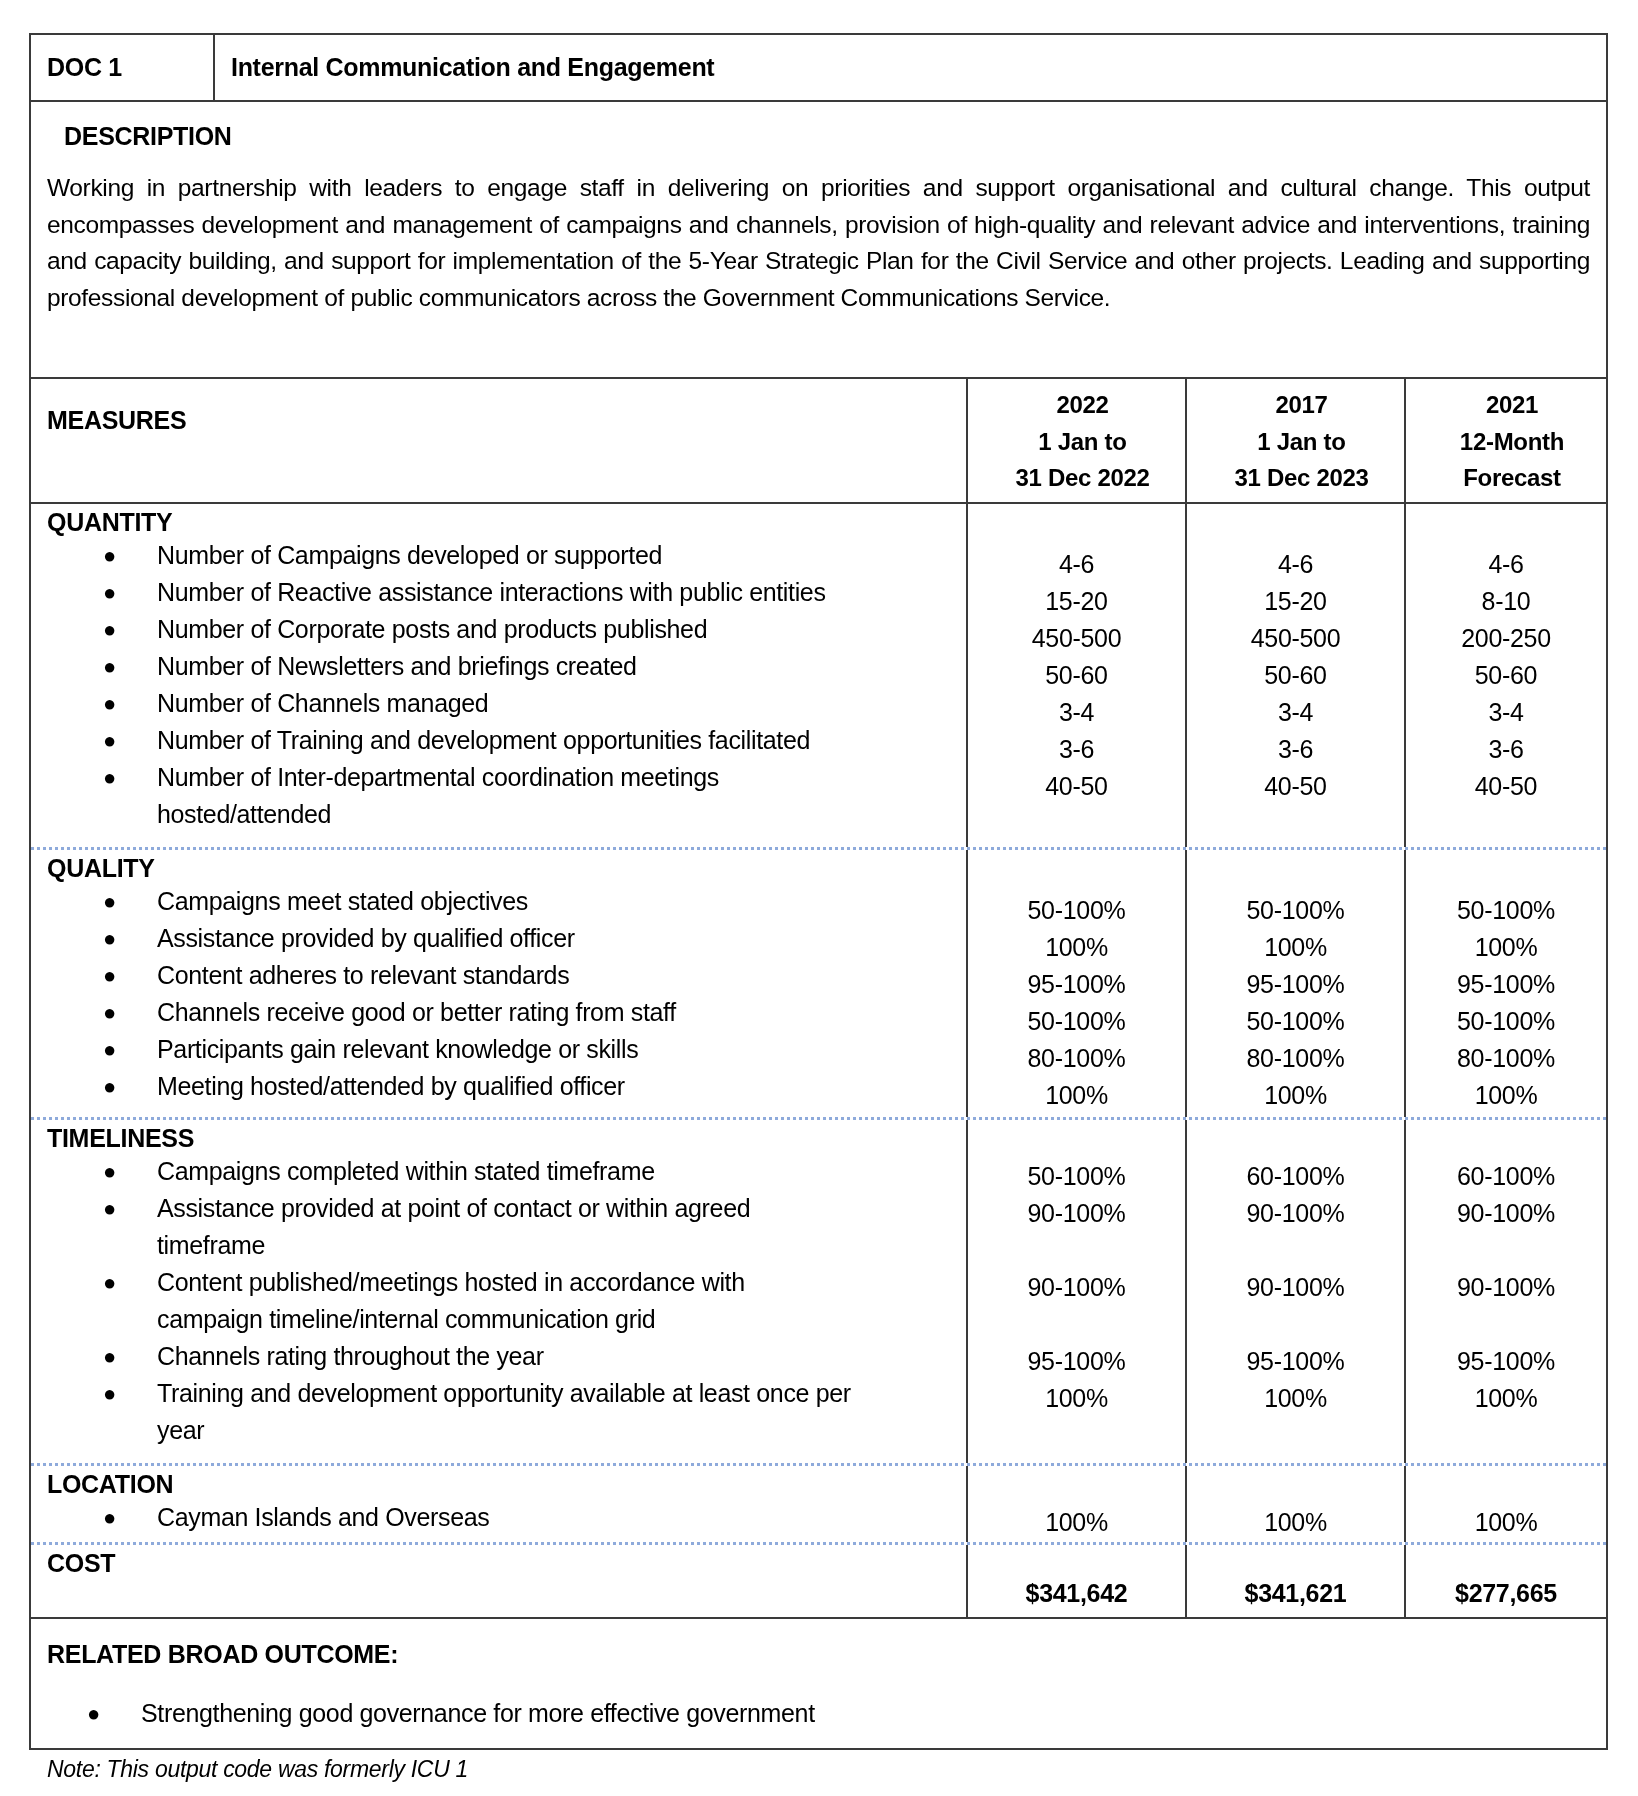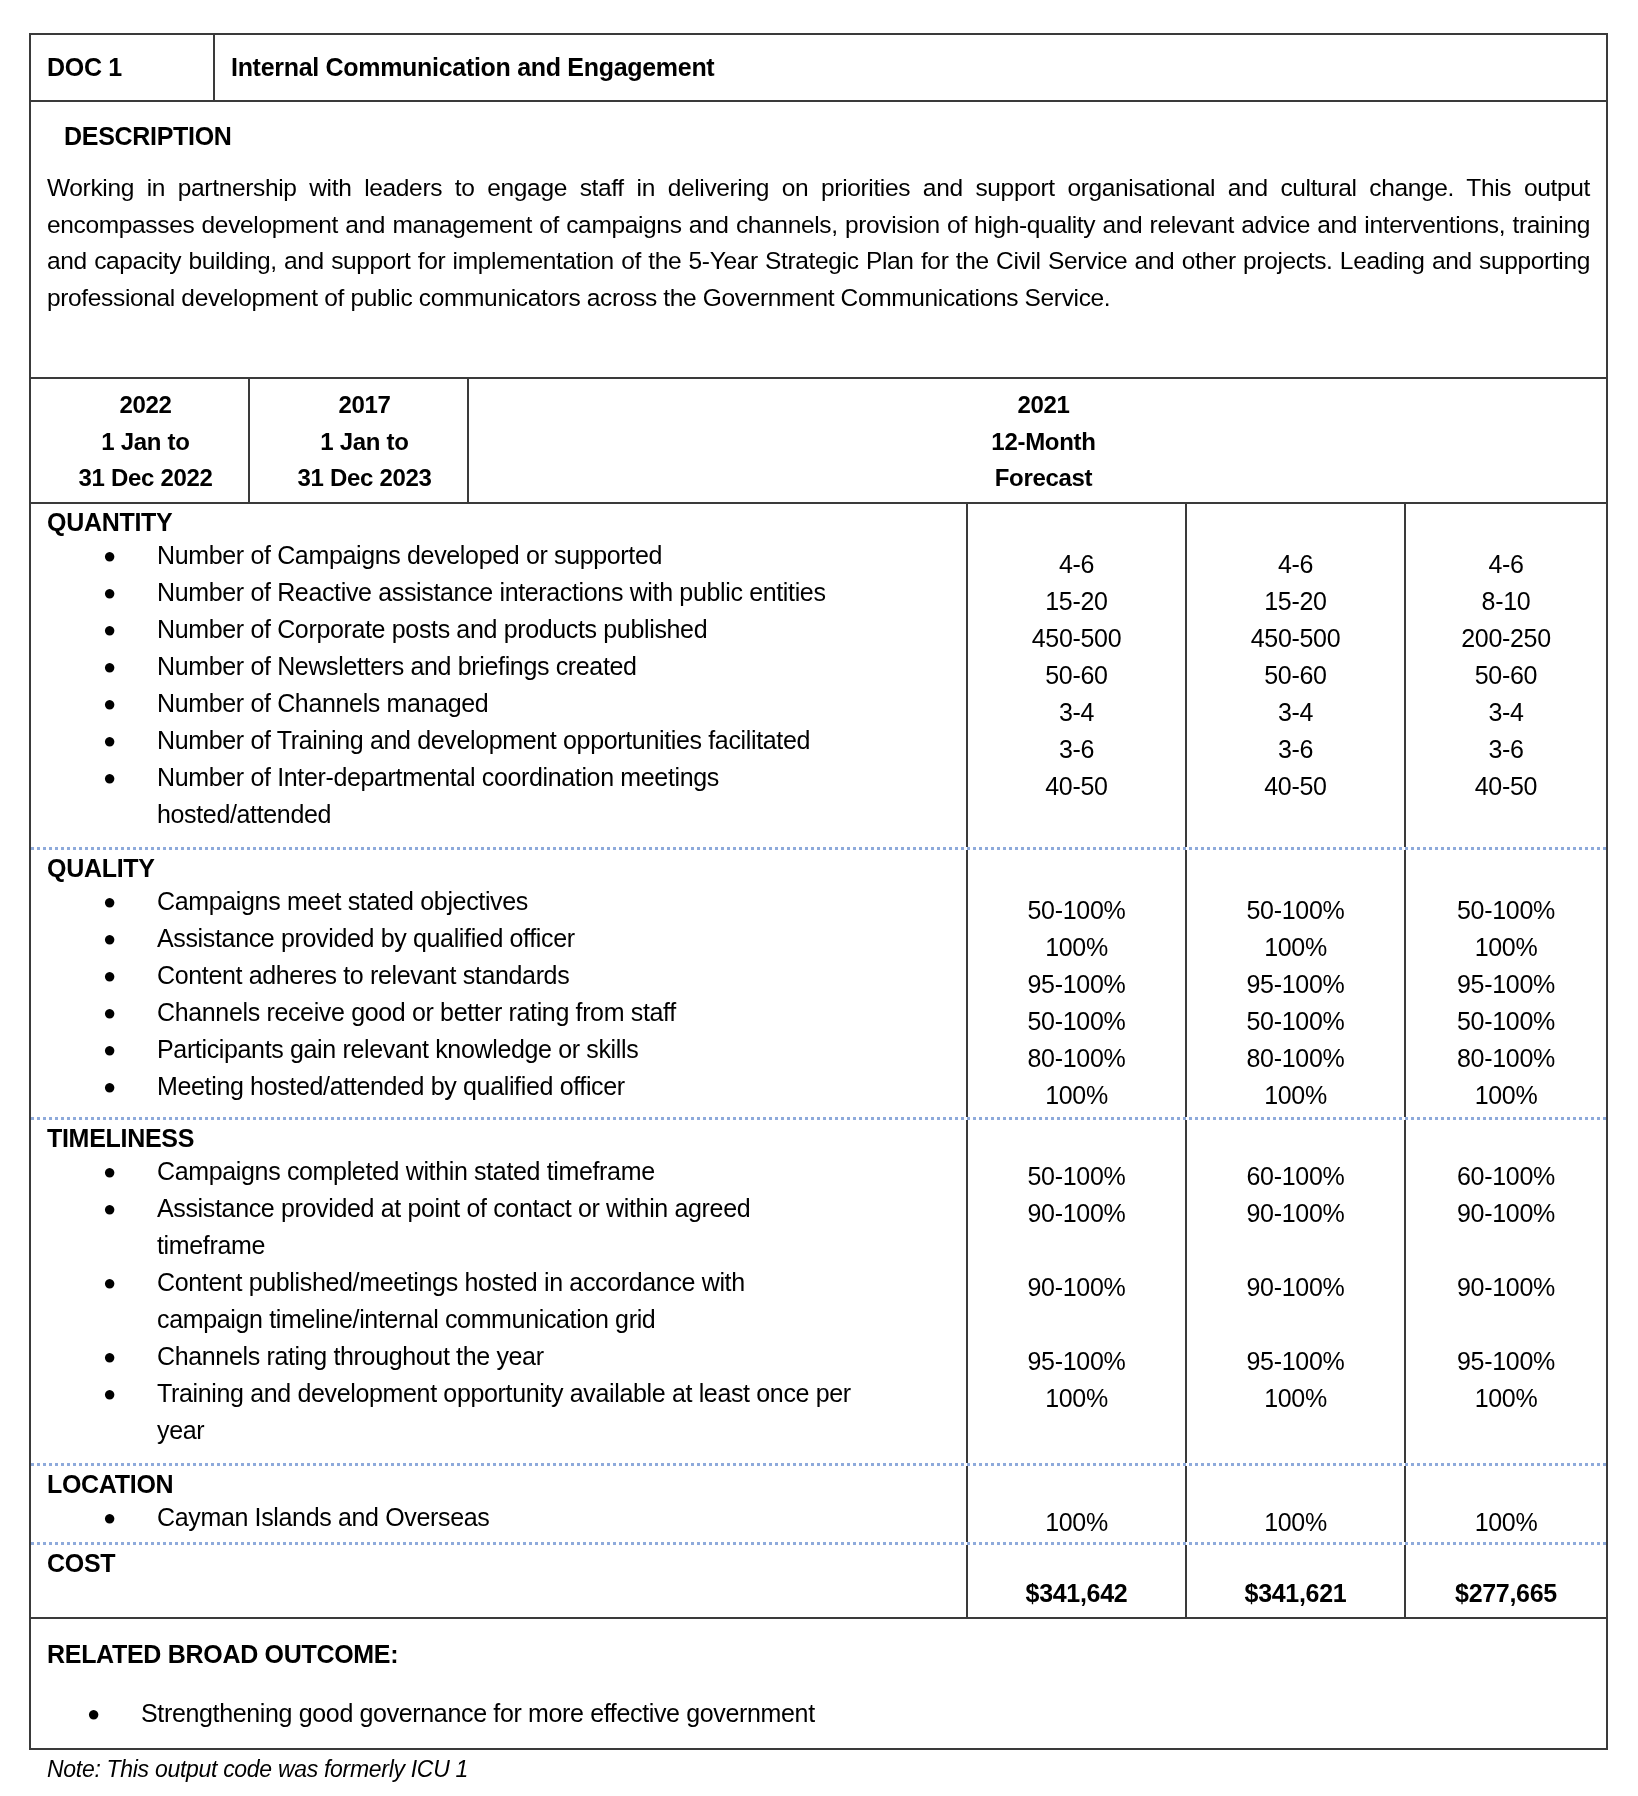--- a/index.html
+++ b/index.html
@@ -203,20 +203,21 @@
     </div>
 
     <div class="desc-row">
       <div class="desc-heading">DESCRIPTION</div>
       <div class="desc-text">Working in partnership with leaders to engage staff in delivering on priorities and support organisational and cultural change. This output encompasses development and management of campaigns and channels, provision of high-quality and relevant advice and interventions, training and capacity building, and support for implementation of the 5-Year Strategic Plan for the Civil Service and other projects. Leading and supporting professional development of public communicators across the Government Communications Service.</div>
     </div>
 
     <div class="measures">
 
       <div class="grid-row header-row">
+        <div class="col-measure">MEASURES</div>
         <div class="col-val">
           <span class="hdr-line">2022</span>
           <span class="hdr-line">1 Jan to</span>
           <span class="hdr-line">31 Dec 2022</span>
         </div>
         <div class="col-val">
           <span class="hdr-line">2017</span>
           <span class="hdr-line">1 Jan to</span>
           <span class="hdr-line">31 Dec 2023</span>
         </div>

